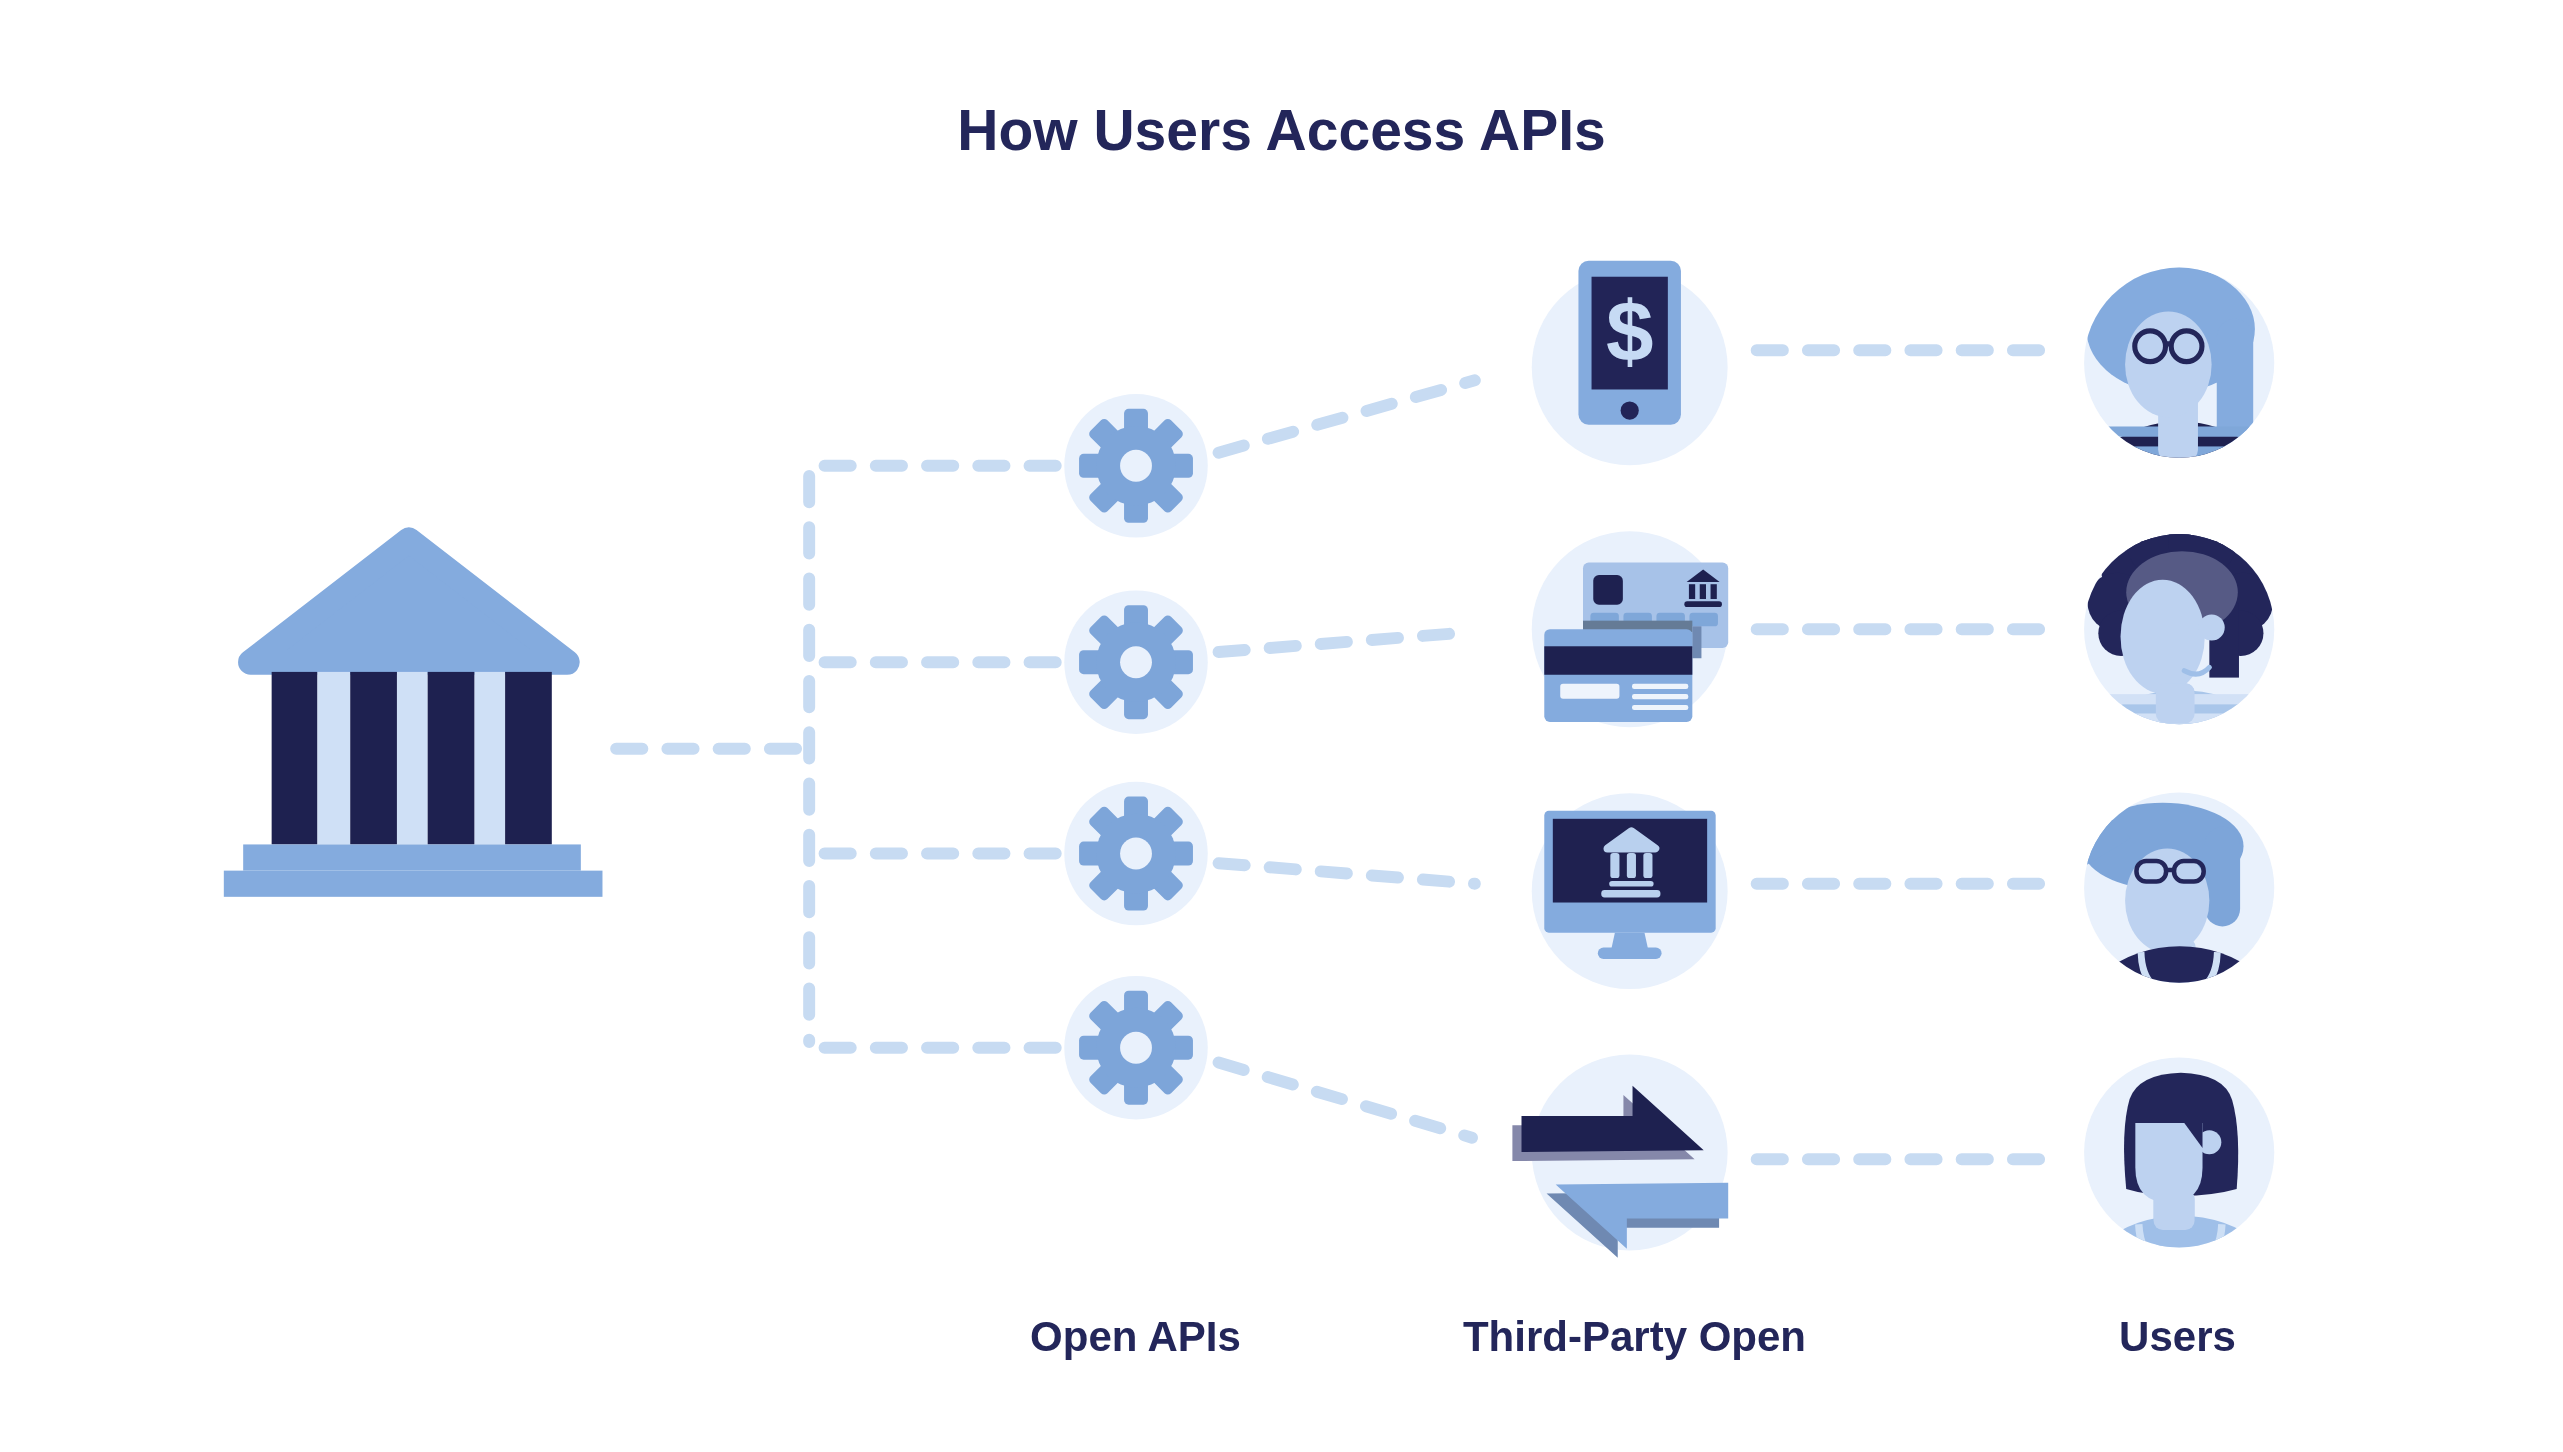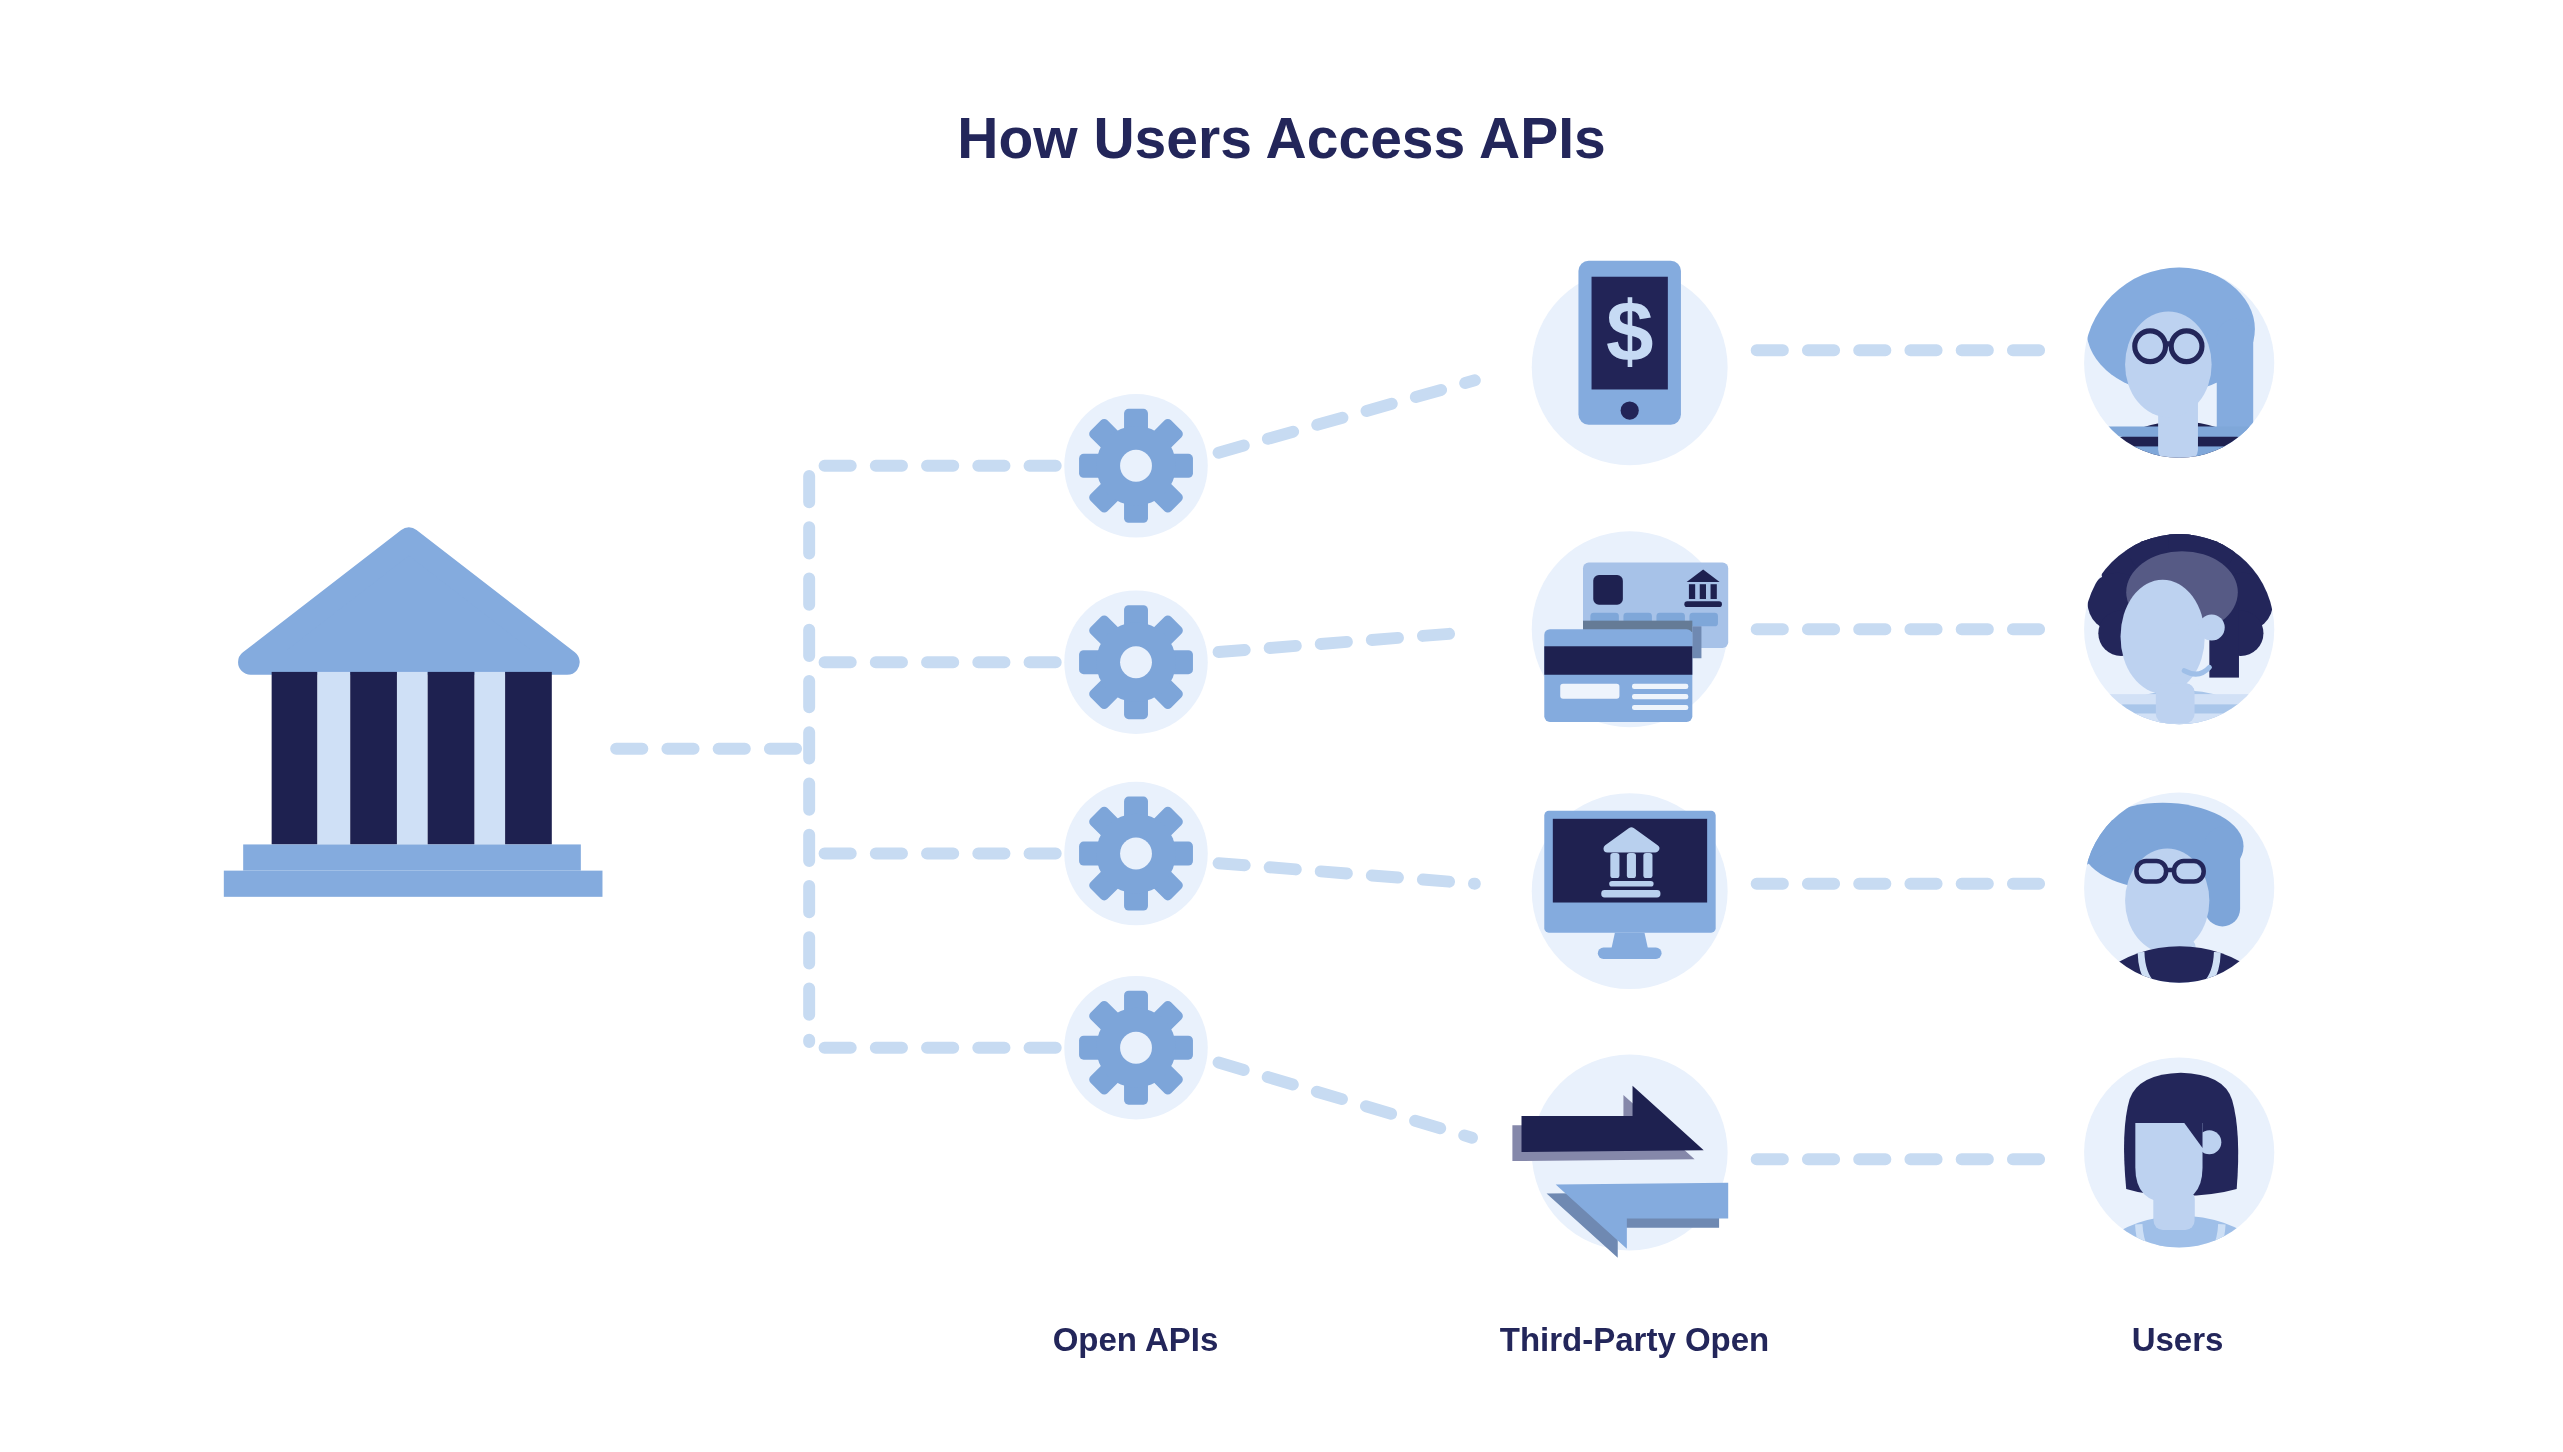--- a/index.html
+++ b/index.html
@@ -1,23 +1,23 @@
 <!DOCTYPE html>
 <html style="font-size:9px"><head>
 <meta charset="utf-8">
 <style>
   html,body{margin:0;padding:0;background:#ffffff;}
   .stage{position:relative;width:2563px;height:1452px;background:#ffffff;
          font-family:"Liberation Sans",sans-serif;overflow:hidden;}
   .art{position:absolute;left:0;top:0;}
   .label{position:absolute;color:#23265a;font-weight:bold;text-align:center;
-         white-space:nowrap;margin-top:8px;}
+         white-space:nowrap;}
   .title{left:655px;top:97px;width:1253px;font-size:57px;letter-spacing:0px;}
   .lbl-source{left:124px;top:977px;width:569px;font-size:33px;}
-  .lbl-col{top:1313px;width:569px;font-size:33px;}
+  .lbl-col{top:1313px;width:569px;font-size:42px;}
   .lbl-apis{left:851px;}
   .lbl-apps{left:1350px;}
   .lbl-users{left:1893px;}
 </style>
 </head>
 <body>
 
 <div class="stage">
 
 <svg class="art" width="2563" height="1452" viewBox="0 0 4501 2550">

